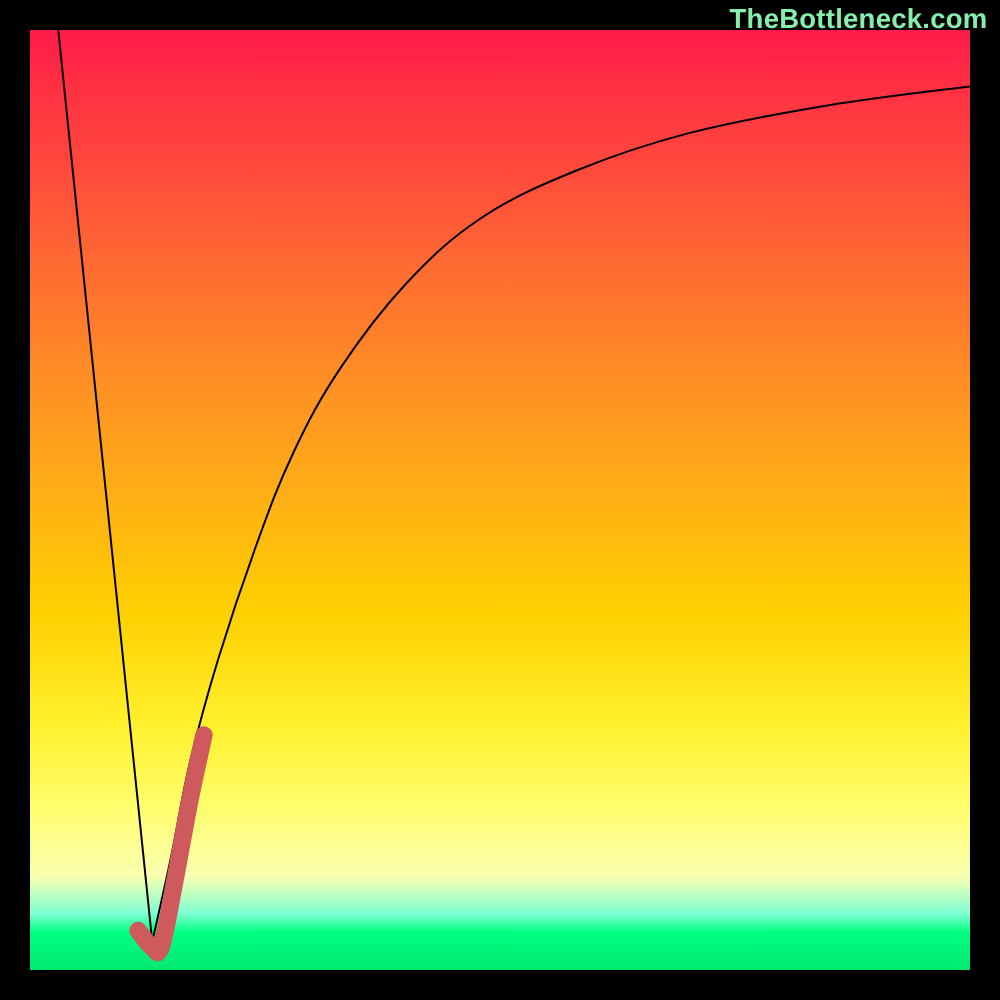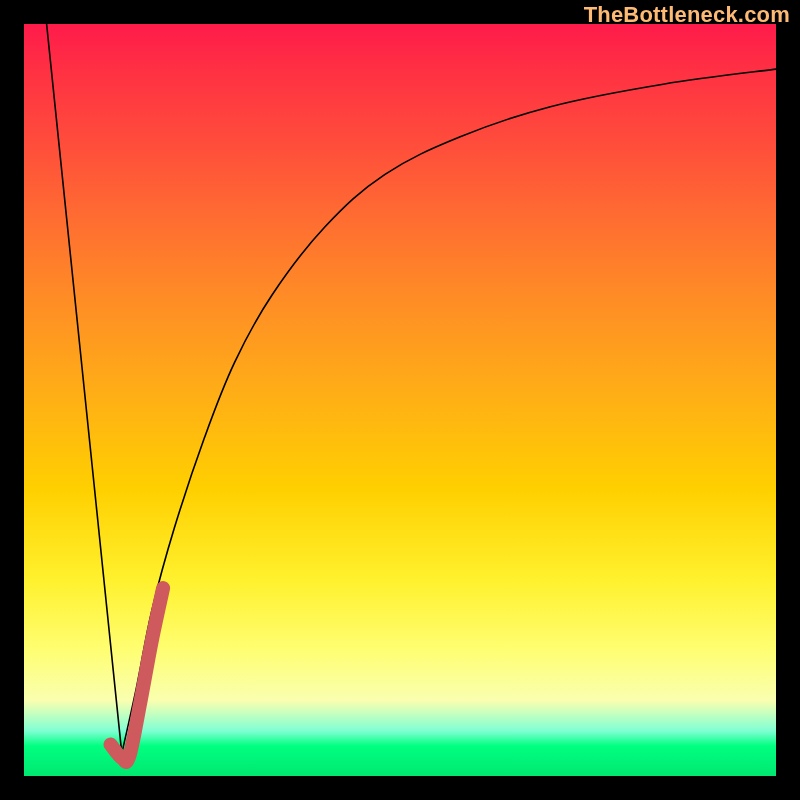--- a/index.html
+++ b/index.html
@@ -10,21 +10,21 @@
     height: 800px;
     background: #000;
   }
   .watermark {
     position: absolute;
     top: 2px;
     right: 10px;
     font-family: Arial, Helvetica, sans-serif;
     font-size: 22px;
     font-weight: 600;
-    color: #fdba74;
+    color: #86efac;
     letter-spacing: 0.2px;
     z-index: 5;
   }
   .plot-area {
     position: absolute;
     left: 24px;
     top: 24px;
     width: 752px;
     height: 752px;
     overflow: hidden;

